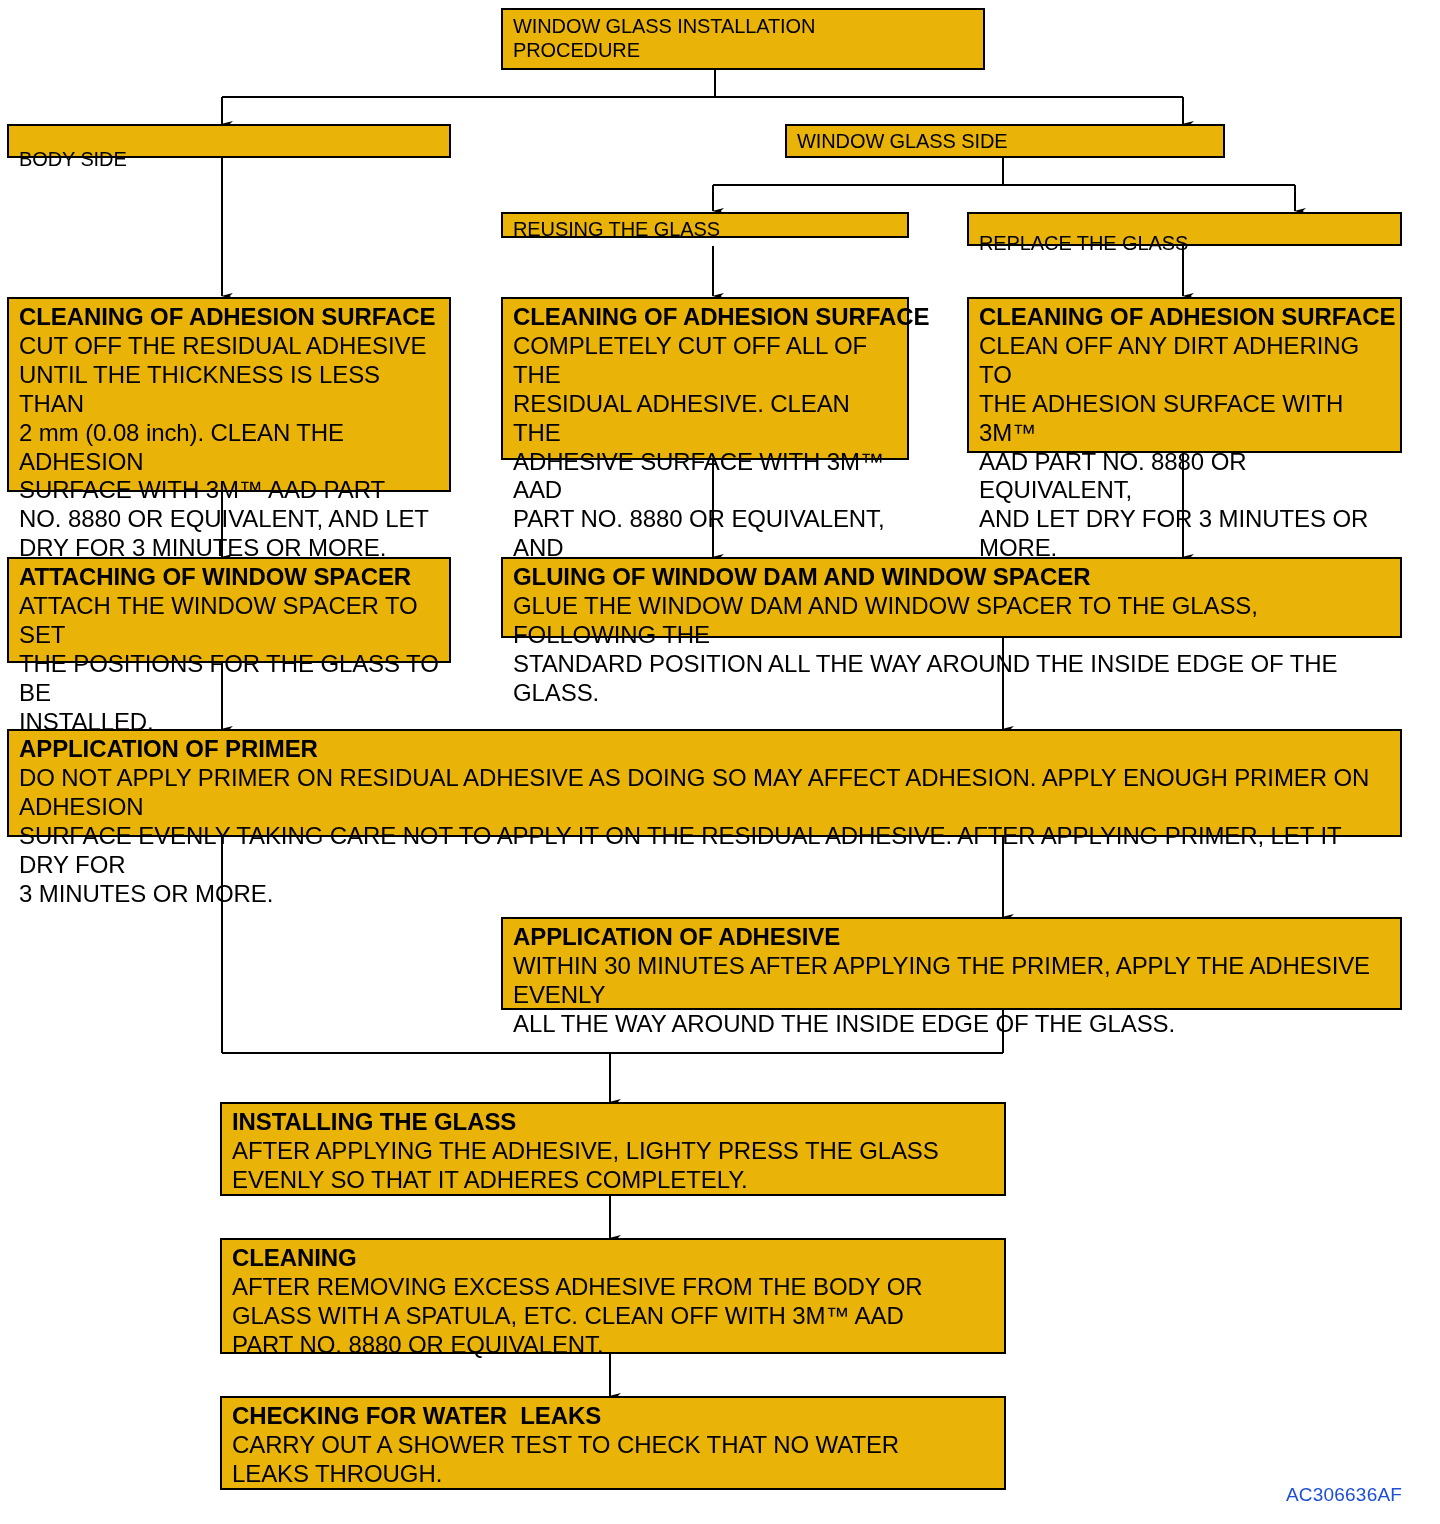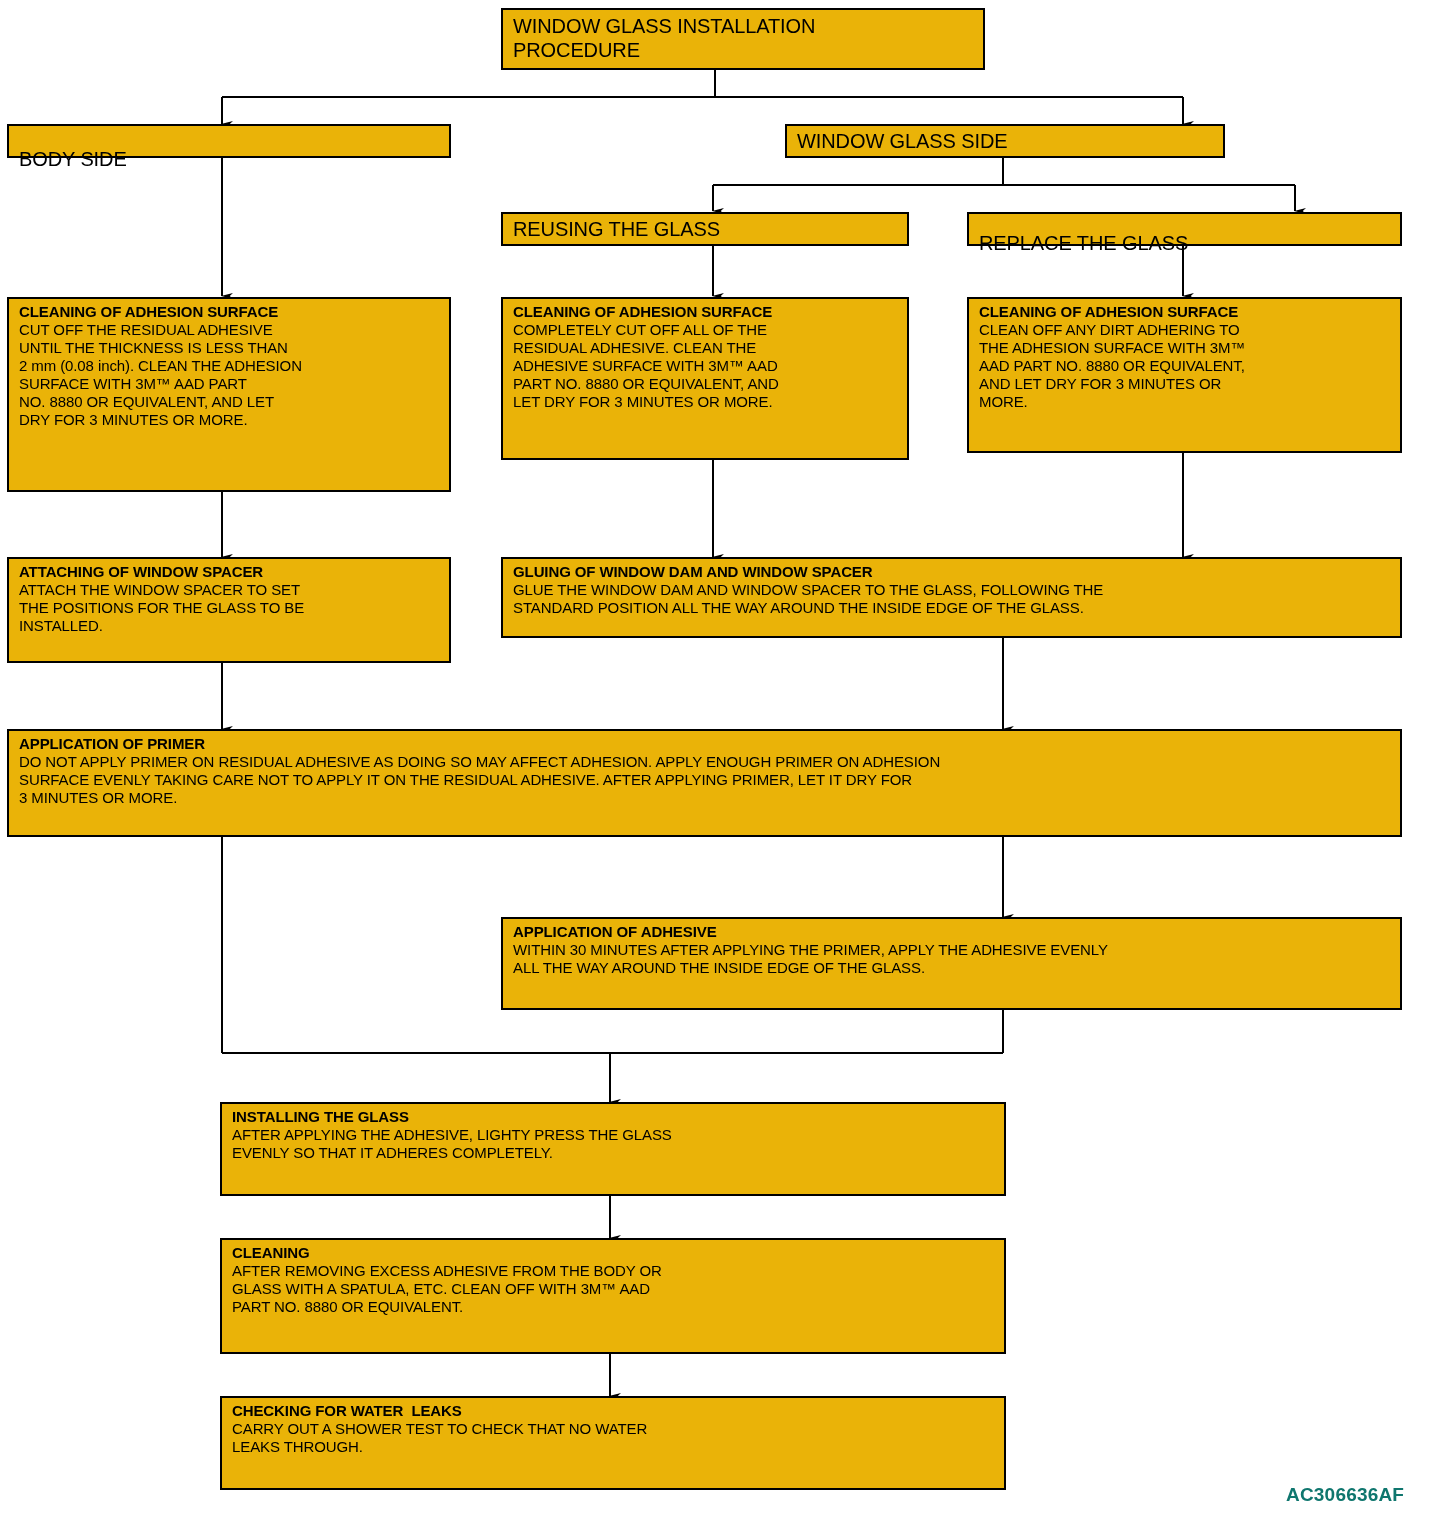--- a/index.html
+++ b/index.html
@@ -39,28 +39,28 @@
     font-weight: bold;
     white-space: pre;
   }
   .node .bdy {
     display: block;
     font-weight: normal;
     white-space: pre-line;
   }
   
   .f20 { font-size: 20px; }
-  .f19 { font-size: 15px; }
+  .f19 { font-size: 24px; }
   .code {
     position: absolute;
     font-family: "Liberation Sans", sans-serif;
-    font-weight: bold;
+    font-weight: normal;
     font-size: 19px;
     letter-spacing: 0.2px;
-    color: #0f766e;
+    color: #1d4ed8;
   }
 </style>
 </head>
 <body>
 
 <div id="page">
 
   <svg id="connectors" viewBox="0 0 1440 1524" xmlns="http://www.w3.org/2000/svg">
     <defs>
       <marker id="arw" markerWidth="10" markerHeight="12" refX="3.2" refY="11" orient="auto" markerUnits="userSpaceOnUse">
@@ -115,21 +115,21 @@
   </div>
 
   <div class="node f20" style="left:7px; top:124px; width:444px; height:34px; padding-top:21px;">
     <span class="bdy">BODY SIDE</span>
   </div>
 
   <div class="node f20" style="left:785px; top:124px; width:440px; height:34px; padding-top:3px;">
     <span class="bdy">WINDOW GLASS SIDE</span>
   </div>
 
-  <div class="node f20" style="left:501px; top:212px; width:408px; height:34px; padding-top:3px;">
+  <div class="node f20" style="left:501px; top:212px; width:408px; height:26px; padding-top:3px;">
     <span class="bdy">REUSING THE GLASS</span>
   </div>
 
   <div class="node f20" style="left:967px; top:212px; width:435px; height:34px; padding-top:17px;">
     <span class="bdy">REPLACE  THE GLASS</span>
   </div>
 
   <div class="node f19" style="left:7px; top:297px; width:444px; height:195px;">
     <span class="ttl">CLEANING OF ADHESION SURFACE</span>
     <span class="bdy">CUT OFF THE RESIDUAL ADHESIVE

